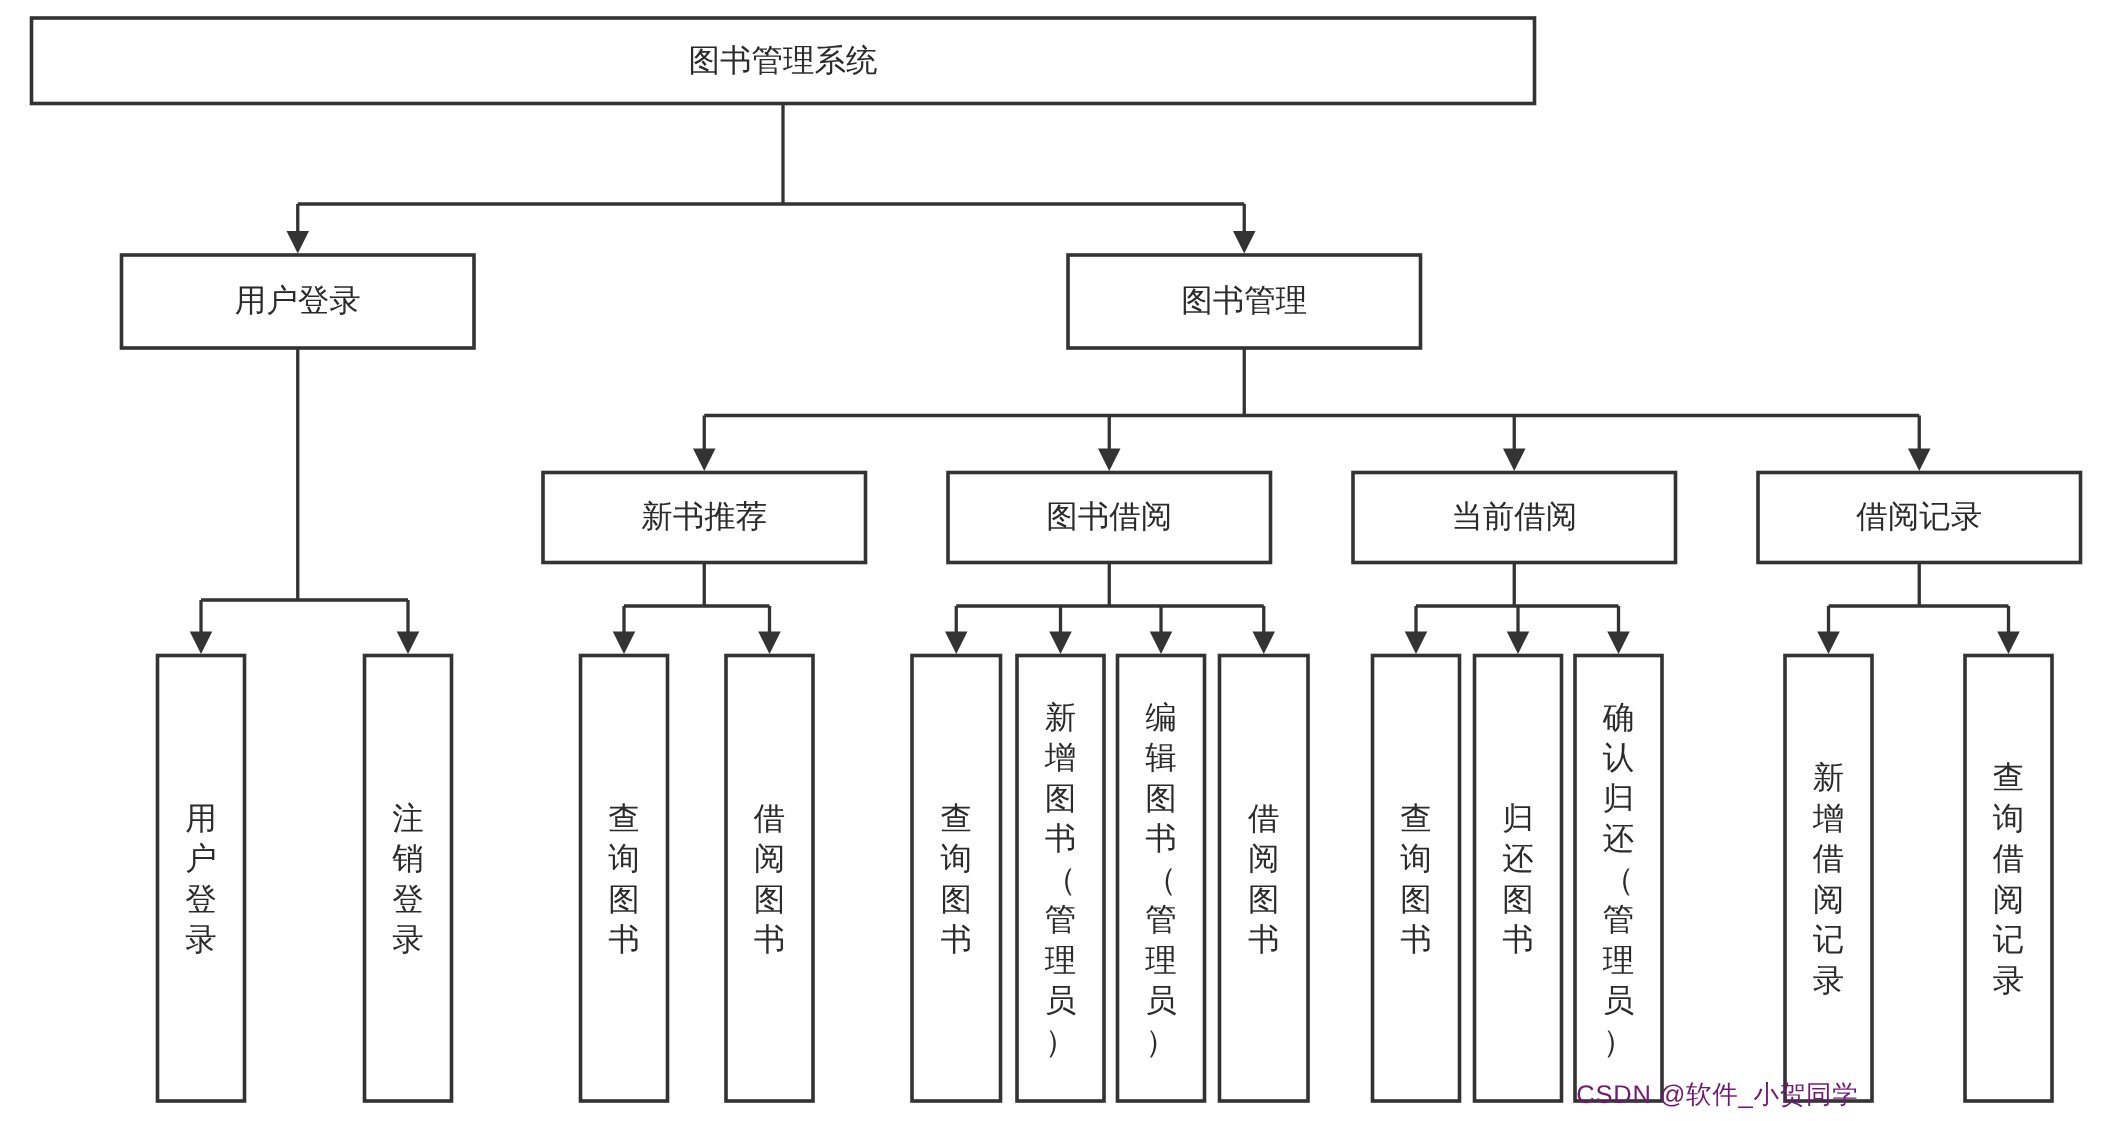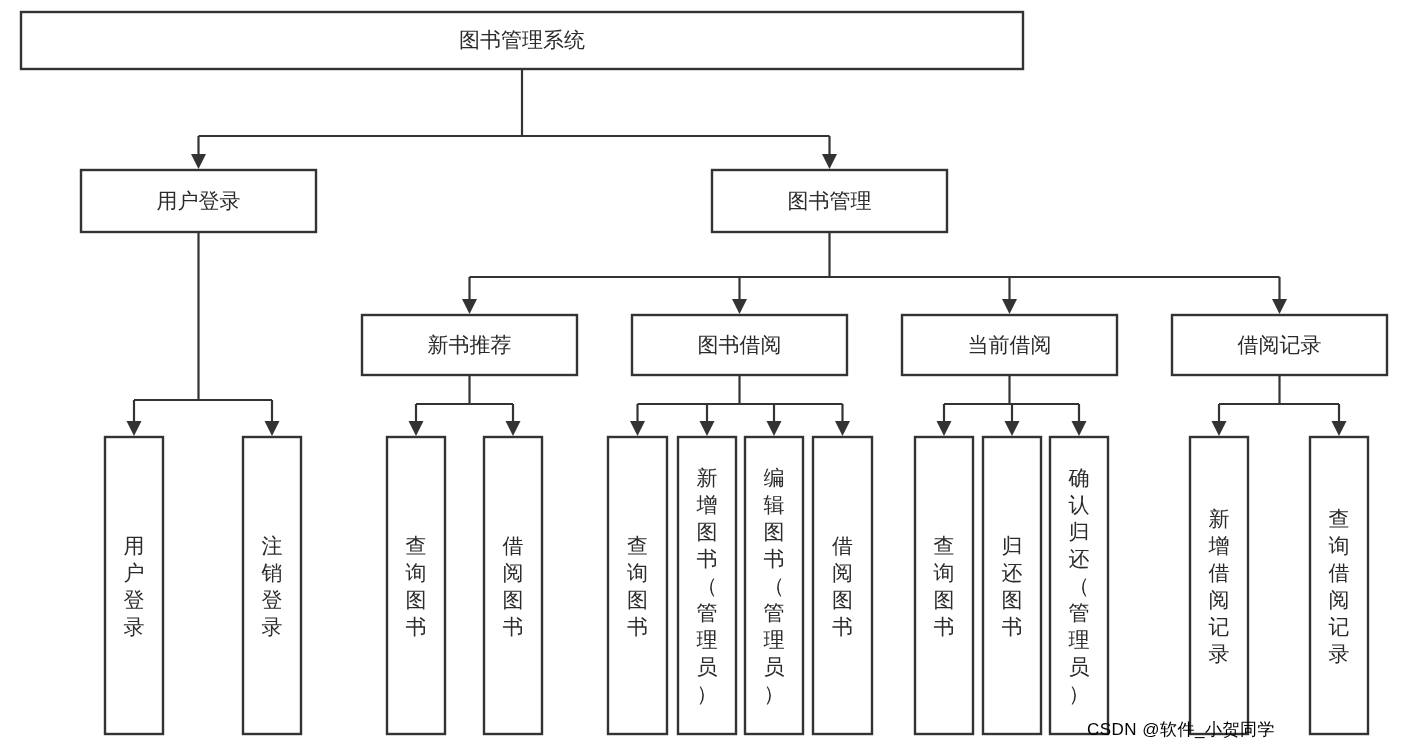--- a/index.html
+++ b/index.html
@@ -11,21 +11,20 @@
     width: 1405px;
     height: 747px;
     font-family: "Liberation Sans", "DejaVu Sans", sans-serif;
     overflow: hidden;
     position: relative;
   }
   #diagram-root {
     position: relative;
     width: 1247px;
     height: 747px;
-    padding-left: 36px;
   }
   svg#tree-svg {
     position: absolute;
     top: 0;
     left: 0;
     width: 1405px;
     height: 747px;
   }
   .node-box {
     fill: #ffffff;
@@ -54,21 +53,21 @@
     font-size: 21px;
     fill: #2b2b2b;
     text-anchor: middle;
   }
   .watermark {
     position: absolute;
     right: 8px;
     bottom: 6px;
     font-family: "Liberation Sans", "DejaVu Sans", sans-serif;
     font-size: 17px;
-    color: #000000;
+    color: #701a75;
     white-space: nowrap;
     letter-spacing: 0.5px;
     user-select: none;
   }
 </style>
 </head>
 <body>
 
 <div id="diagram-root">
   <svg id="tree-svg" viewBox="0 0 1405 747">

